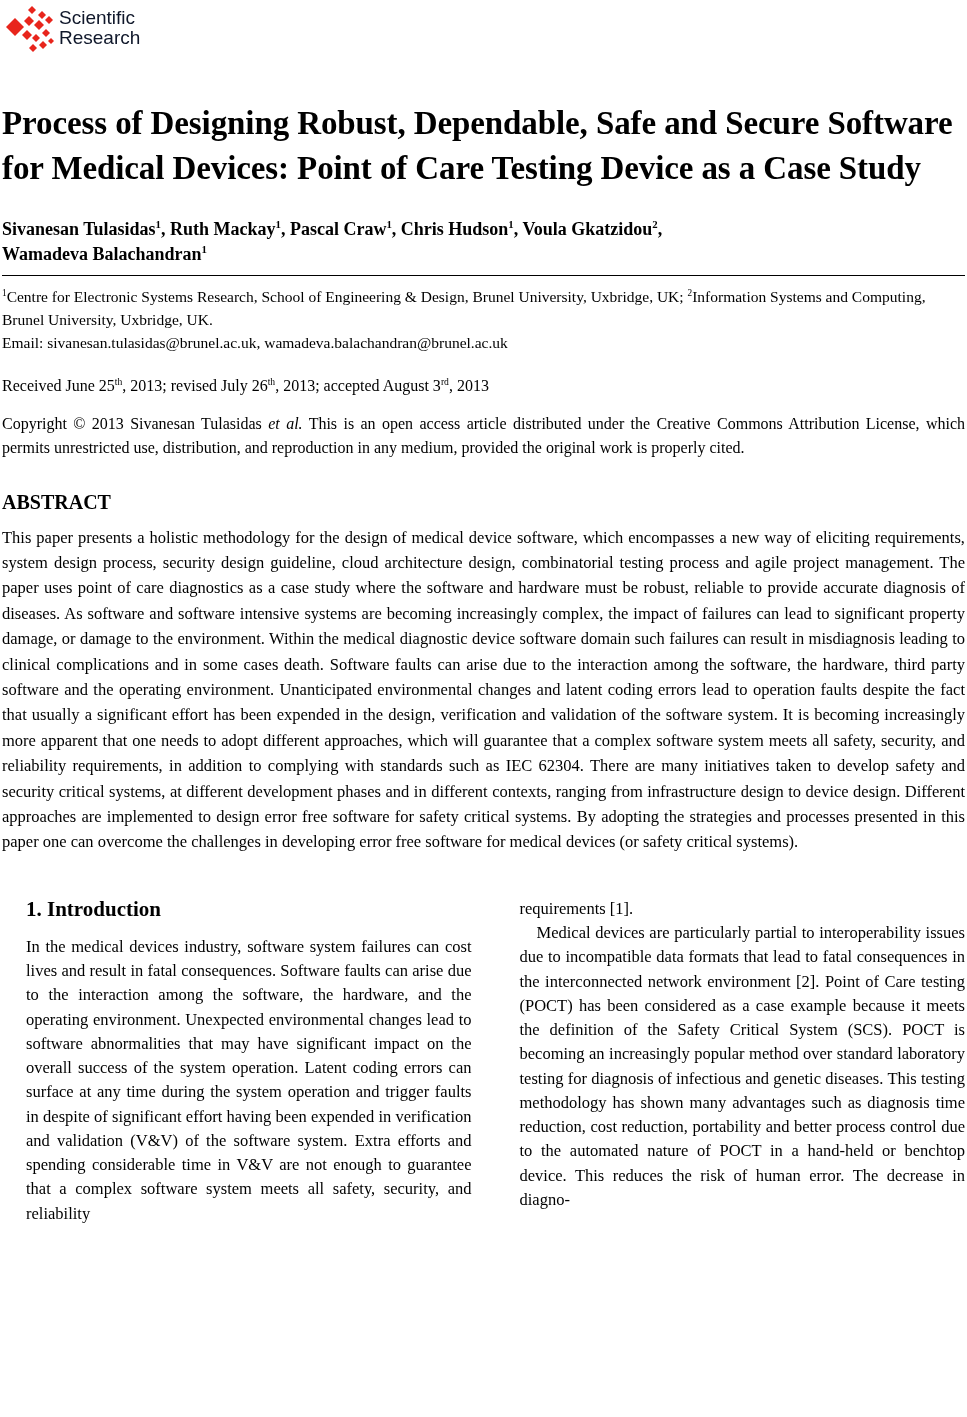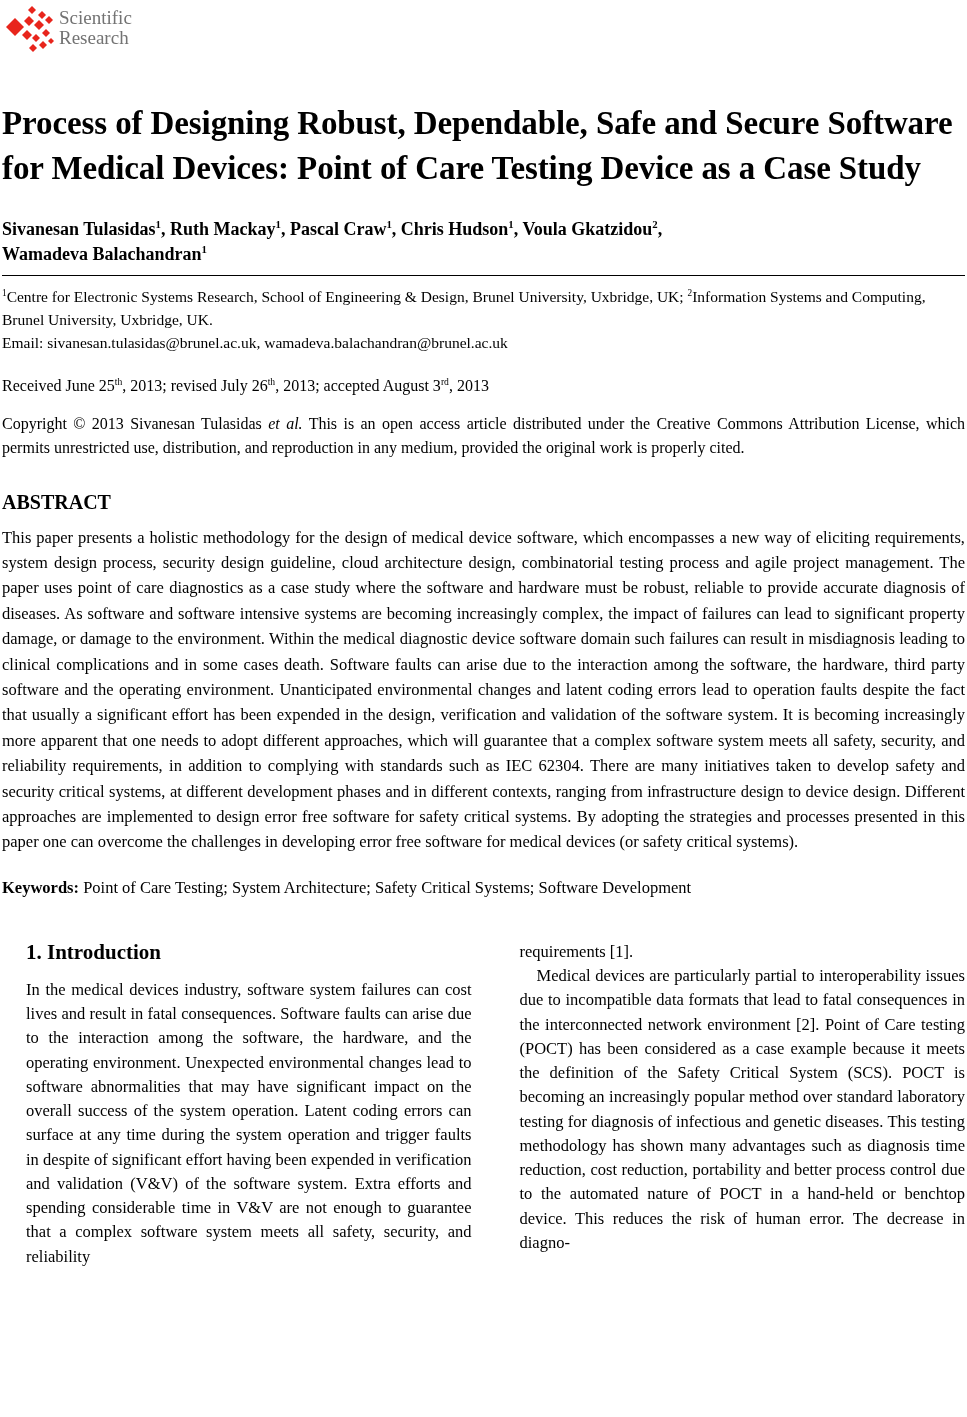--- a/index.html
+++ b/index.html
@@ -15,22 +15,22 @@
     padding: 5px 2px;
     overflow: hidden;
   }
   
   .header { display: flex; justify-content: space-between; align-items: flex-start; }
   .header-left { font-size: 16px; line-height: 1.38; }
   .doi-link { color: #0000cc; text-decoration: underline; cursor: pointer; }
   .logo { display: flex; align-items: flex-start; gap: 5px; padding-right: 2px; }
   .logo svg { display: block; }
   .logo-text {
-    font-family: Liberation Serif, serif;
-    font-size: 19px; line-height: 1.04; color: #737373; margin-top: 3px;
+    font-family: Liberation Sans, sans-serif;
+    font-size: 19px; line-height: 1.04; color: #0f172a; margin-top: 3px;
   }
   
   h1.title {
     font-size: 33px; line-height: 1.36; font-weight: bold;
     margin: 44px 0 12px 0; letter-spacing: -0.1px;
   }
   .authors { margin-top: 26px; font-size: 18px; font-weight: bold; line-height: 1.42; }
   sup { font-size: 60%; vertical-align: super; line-height: 0; }
   .hrule { border: none; border-top: 1.6px solid #000; margin: 7px 0 9px 0; }
   .affil { font-size: 15.5px; line-height: 1.5; margin: 0; }
@@ -94,21 +94,20 @@
   <p class="affil"><sup>1</sup>Centre for Electronic Systems Research, School of Engineering &amp; Design, Brunel University, Uxbridge, UK; <sup>2</sup>Information Systems and Computing, Brunel University, Uxbridge, UK.</p>
   <p class="email">Email: sivanesan.tulasidas@brunel.ac.uk, wamadeva.balachandran@brunel.ac.uk</p>
 
   <p class="received">Received June 25<sup>th</sup>, 2013; revised July 26<sup>th</sup>, 2013; accepted August 3<sup>rd</sup>, 2013</p>
 
   <p class="license">Copyright © 2013 Sivanesan Tulasidas <i>et al.</i> This is an open access article distributed under the Creative Commons Attribution License, which permits unrestricted use, distribution, and reproduction in any medium, provided the original work is properly cited.</p>
 
   <h2 class="abstract-heading">ABSTRACT</h2>
   <p class="abstract-text">This paper presents a holistic methodology for the design of medical device software, which encompasses a new way of eliciting requirements, system design process, security design guideline, cloud architecture design, combinatorial testing process and agile project management. The paper uses point of care diagnostics as a case study where the software and hardware must be robust, reliable to provide accurate diagnosis of diseases. As software and software intensive systems are becoming increasingly complex, the impact of failures can lead to significant property damage, or damage to the environment. Within the medical diagnostic device software domain such failures can result in misdiagnosis leading to clinical complications and in some cases death. Software faults can arise due to the interaction among the software, the hardware, third party software and the operating environment. Unanticipated environmental changes and latent coding errors lead to operation faults despite the fact that usually a significant effort has been expended in the design, verification and validation of the software system. It is becoming increasingly more apparent that one needs to adopt different approaches, which will guarantee that a complex software system meets all safety, security, and reliability requirements, in addition to complying with standards such as IEC 62304. There are many initiatives taken to develop safety and security critical systems, at different development phases and in different contexts, ranging from infrastructure design to device design. Different approaches are implemented to design error free software for safety critical systems. By adopting the strategies and processes presented in this paper one can overcome the challenges in developing error free software for medical devices (or safety critical systems).</p>
 
-  <p class="keywords"><b>Keywords:</b> Point of Care Testing; System Architecture; Safety Critical Systems; Software Development</p>
 
   <div class="cols">
     <div class="col">
       <h2 class="section-heading">1. Introduction</h2>
       <p class="body-par cont">In the medical devices industry, software system failures can cost lives and result in fatal consequences. Software faults can arise due to the interaction among the software, the hardware, and the operating environment. Unexpected environmental changes lead to software abnormalities that may have significant impact on the overall success of the system operation. Latent coding errors can surface at any time during the system operation and trigger faults in despite of significant effort having been expended in verification and validation (V&amp;V) of the software system. Extra efforts and spending considerable time in V&amp;V are not enough to guarantee that a complex software system meets all safety, security, and reliability</p>
     </div>
     <div class="col">
         <p class="body-par">requirements [1].</p>
         <p class="body-par indent cont">Medical devices are particularly partial to interoperability issues due to incompatible data formats that lead to fatal consequences in the interconnected network environment [2]. Point of Care testing (POCT) has been considered as a case example because it meets the definition of the Safety Critical System (SCS). POCT is becoming an increasingly popular method over standard laboratory testing for diagnosis of infectious and genetic diseases. This testing methodology has shown many advantages such as diagnosis time reduction, cost reduction, portability and better process control due to the automated nature of POCT in a hand-held or benchtop device. This reduces the risk of human error. The decrease in diagno-</p>
       </div>

